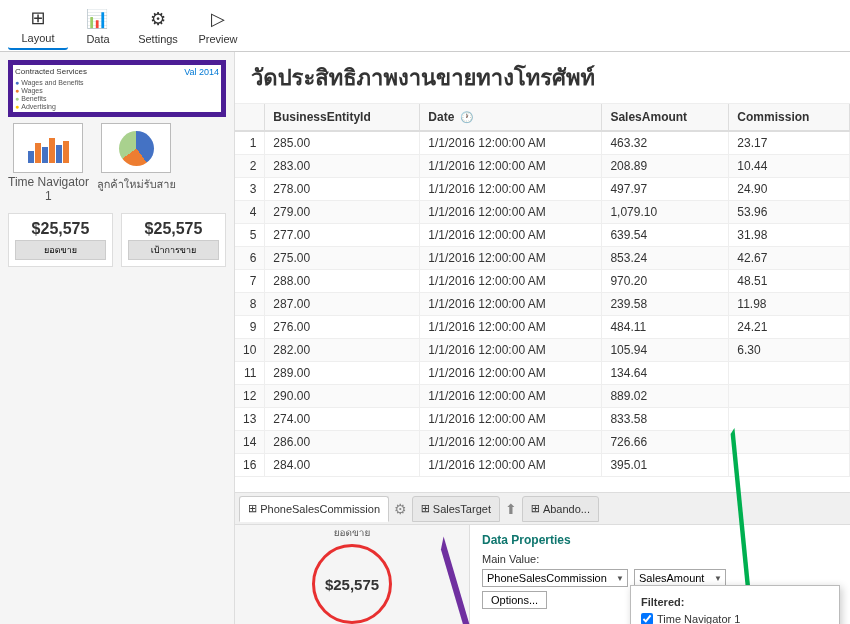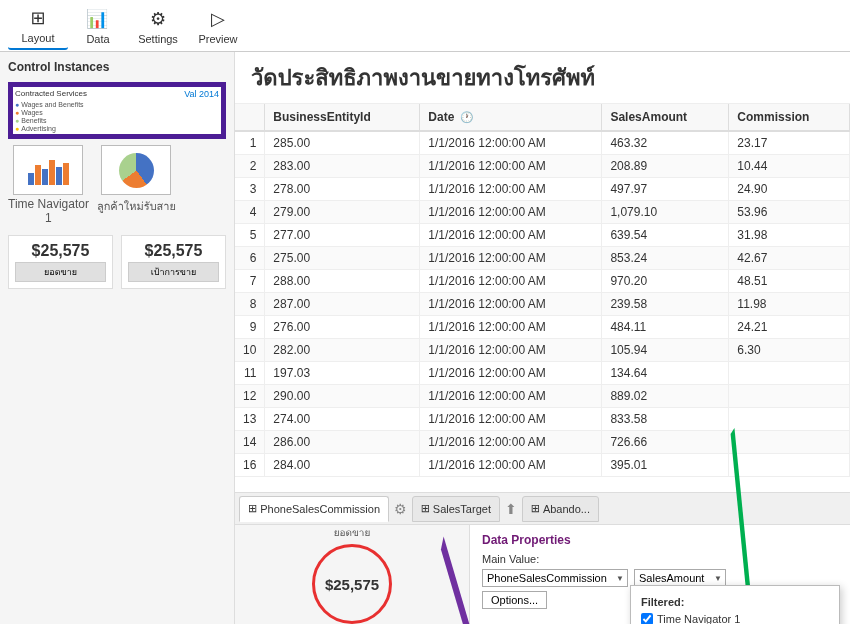--- a/index.html
+++ b/index.html
@@ -222,21 +222,21 @@
       font-weight: 700;
       color: #333;
     }
     .bottom-right {
       flex: 1;
       padding: 8px 12px;
     }
     .properties-title {
       font-size: 12px;
       font-weight: 600;
-      color: #701a75;
+      color: #0f766e;
       margin-bottom: 6px;
     }
     .property-row {
       display: flex;
       align-items: flex-start;
       gap: 6px;
       margin-bottom: 4px;
       font-size: 11px;
       color: #333;
     }
@@ -333,21 +333,20 @@
   </div>
   <div class="toolbar-btn">
     <div class="toolbar-icon">▷</div>
     <span>Preview</span>
   </div>
 </div>
 
 <div class="main-layout">
 
   <div class="sidebar">
-    <div class="sidebar-title">Control Instances</div>
 
     <div style="border:5px solid #4c1d95; background:#fff; padding:2px; margin-bottom:6px; font-size:8px; color:#333;">
       <div style="display:flex; justify-content:space-between; margin-bottom:2px;">
         <span>Contracted Services</span>
         <span style="color:#0078d4; font-size:9px;">Val 2014</span>
       </div>
       <div style="font-size:7px; color:#555;">
         <div style="display:flex; align-items:center; gap:2px; margin-bottom:1px;">
           <span style="color:#4472c4;">●</span> Wages and Benefits
         </div>
@@ -481,21 +480,21 @@
             </tr>
             <tr>
               <td class="row-num">10</td>
               <td>282.00</td>
               <td>1/1/2016 12:00:00 AM</td>
               <td>105.94</td>
               <td>6.30</td>
             </tr>
             <tr>
               <td class="row-num">11</td>
-              <td>197.03</td>
+              <td>289.00</td>
               <td>1/1/2016 12:00:00 AM</td>
               <td>134.64</td>
               <td></td>
             </tr>
             <tr>
               <td class="row-num">12</td>
               <td>290.00</td>
               <td>1/1/2016 12:00:00 AM</td>
               <td>889.02</td>
               <td></td>

